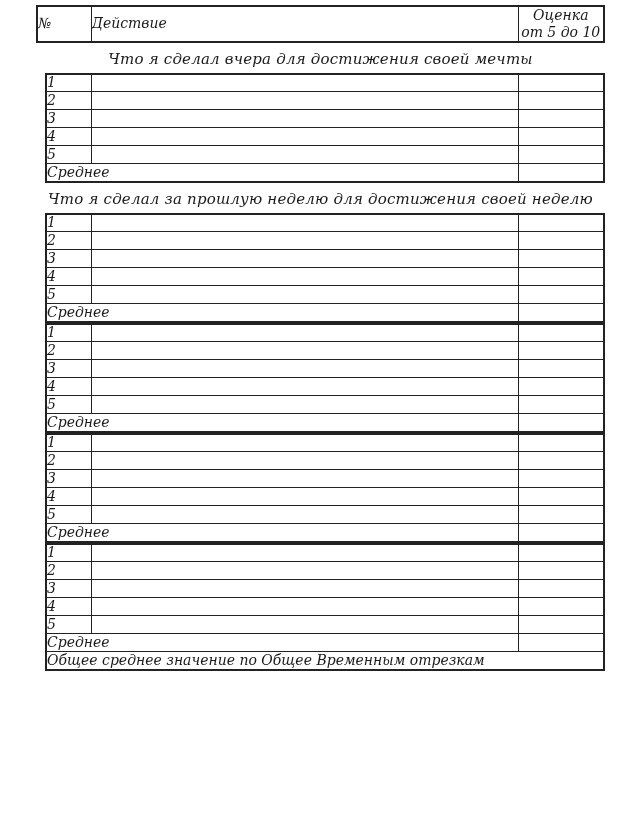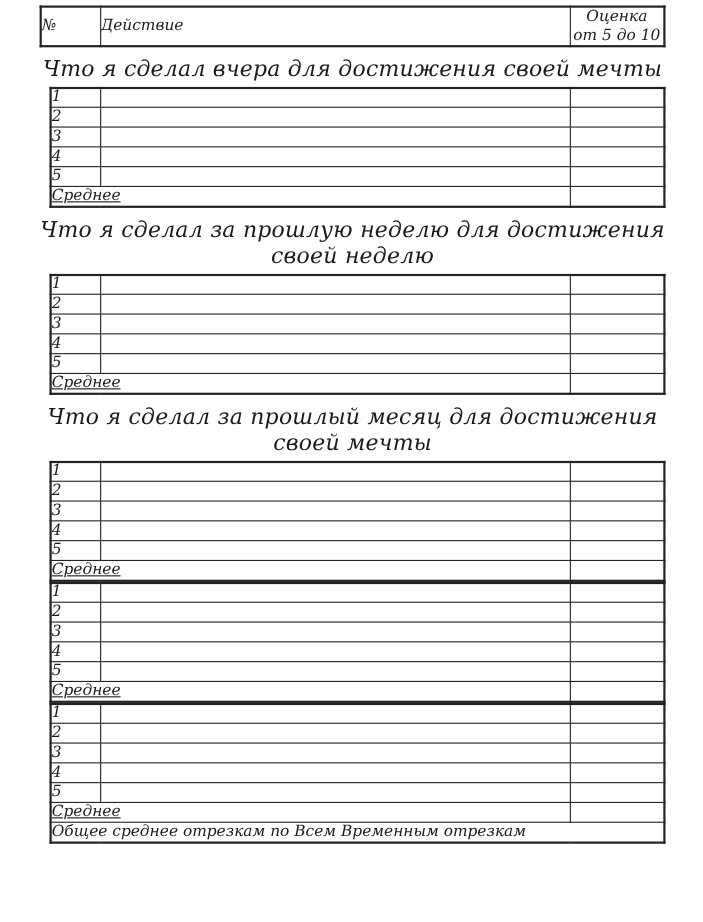--- a/index.html
+++ b/index.html
@@ -35,26 +35,26 @@
   .header-table td { height: 29px; vertical-align: middle; }
   .h-num-cell { padding-left: 12px; font-size: 16px; }
   .h-action-cell { padding-left: 11px; font-size: 16px; margin-left: 15px; }
   .h-score-cell { text-align: center; font-size: 11.5px; }
   .h-score-cell div { line-height: 1.2; }
 
   
   .section-table-wrap { padding-left: 9px; }
   .section-title {
     text-align: center;
-    font-size: 20px;
+    font-size: 15px;
     margin: 7px 0 5px 0;
     letter-spacing: 0.2px;
   }
   td.num { padding-left: 13px; }
-  td.avg { padding-left: 6px; font-size: 15px; text-decoration: underline; }
+  td.avg { padding-left: 6px; font-size: 15px; }
   td.footer-cell { padding-left: 6px; font-size: 15px; height: 20px; }
 </style>
 </head>
 <body>
 
 <div class="page">
 
   <table class="grid header-table">
     <colgroup>
         <col style="width:54px">
@@ -155,145 +155,144 @@
           <tr>
             <td class="avg" colspan="2">Среднее</td>
             <td class="score"></td>
           </tr>
         </tbody>
       </table>
     </div>
   </div>
 
   <div class="section">
-    <div class="section-title">Что я сделал за прошлый месяц для достижения своей мечты</div>
-    <div class="section-table-wrap">
-      <table class="grid">
-        <colgroup>
-            <col style="width:45px">
-            <col>
-            <col style="width:86px">
-          </colgroup>
-        <tbody>
-          <tr>
-            <td class="num">1</td>
-            <td class="action"></td>
-            <td class="score"></td>
-          </tr>
-          <tr>
-            <td class="num">2</td>
-            <td class="action"></td>
-            <td class="score"></td>
-          </tr>
-          <tr>
-            <td class="num">3</td>
-            <td class="action"></td>
-            <td class="score"></td>
-          </tr>
-          <tr>
-            <td class="num">4</td>
-            <td class="action"></td>
-            <td class="score"></td>
-          </tr>
-          <tr>
-            <td class="num">5</td>
-            <td class="action"></td>
-            <td class="score"></td>
-          </tr>
-          <tr>
-            <td class="avg" colspan="2">Среднее</td>
-            <td class="score"></td>
-          </tr>
-        </tbody>
-      </table>
-    </div>
-  </div>
-
-  <div class="section">
-    <div class="section-table-wrap">
-      <table class="grid">
-        <colgroup>
-            <col style="width:45px">
-            <col>
-            <col style="width:86px">
-          </colgroup>
-        <tbody>
-          <tr>
-            <td class="num">1</td>
-            <td class="action"></td>
-            <td class="score"></td>
-          </tr>
-          <tr>
-            <td class="num">2</td>
-            <td class="action"></td>
-            <td class="score"></td>
-          </tr>
-          <tr>
-            <td class="num">3</td>
-            <td class="action"></td>
-            <td class="score"></td>
-          </tr>
-          <tr>
-            <td class="num">4</td>
-            <td class="action"></td>
-            <td class="score"></td>
-          </tr>
-          <tr>
-            <td class="num">5</td>
-            <td class="action"></td>
-            <td class="score"></td>
-          </tr>
-          <tr>
-            <td class="avg" colspan="2">Среднее</td>
-            <td class="score"></td>
-          </tr>
-        </tbody>
-      </table>
-    </div>
-  </div>
-
-  <div class="section">
-    <div class="section-table-wrap">
-      <table class="grid">
-        <colgroup>
-            <col style="width:45px">
-            <col>
-            <col style="width:86px">
-          </colgroup>
-        <tbody>
-          <tr>
-            <td class="num">1</td>
-            <td class="action"></td>
-            <td class="score"></td>
-          </tr>
-          <tr>
-            <td class="num">2</td>
-            <td class="action"></td>
-            <td class="score"></td>
-          </tr>
-          <tr>
-            <td class="num">3</td>
-            <td class="action"></td>
-            <td class="score"></td>
-          </tr>
-          <tr>
-            <td class="num">4</td>
-            <td class="action"></td>
-            <td class="score"></td>
-          </tr>
-          <tr>
-            <td class="num">5</td>
-            <td class="action"></td>
-            <td class="score"></td>
-          </tr>
-          <tr>
-            <td class="avg" colspan="2">Среднее</td>
-            <td class="score"></td>
-          </tr>
-          <tr>
-            <td class="footer-cell" colspan="3">Общее среднее отрезкам по Всем Временным отрезкам</td>
+    <div class="section-table-wrap">
+      <table class="grid">
+        <colgroup>
+            <col style="width:45px">
+            <col>
+            <col style="width:86px">
+          </colgroup>
+        <tbody>
+          <tr>
+            <td class="num">1</td>
+            <td class="action"></td>
+            <td class="score"></td>
+          </tr>
+          <tr>
+            <td class="num">2</td>
+            <td class="action"></td>
+            <td class="score"></td>
+          </tr>
+          <tr>
+            <td class="num">3</td>
+            <td class="action"></td>
+            <td class="score"></td>
+          </tr>
+          <tr>
+            <td class="num">4</td>
+            <td class="action"></td>
+            <td class="score"></td>
+          </tr>
+          <tr>
+            <td class="num">5</td>
+            <td class="action"></td>
+            <td class="score"></td>
+          </tr>
+          <tr>
+            <td class="avg" colspan="2">Среднее</td>
+            <td class="score"></td>
+          </tr>
+        </tbody>
+      </table>
+    </div>
+  </div>
+
+  <div class="section">
+    <div class="section-table-wrap">
+      <table class="grid">
+        <colgroup>
+            <col style="width:45px">
+            <col>
+            <col style="width:86px">
+          </colgroup>
+        <tbody>
+          <tr>
+            <td class="num">1</td>
+            <td class="action"></td>
+            <td class="score"></td>
+          </tr>
+          <tr>
+            <td class="num">2</td>
+            <td class="action"></td>
+            <td class="score"></td>
+          </tr>
+          <tr>
+            <td class="num">3</td>
+            <td class="action"></td>
+            <td class="score"></td>
+          </tr>
+          <tr>
+            <td class="num">4</td>
+            <td class="action"></td>
+            <td class="score"></td>
+          </tr>
+          <tr>
+            <td class="num">5</td>
+            <td class="action"></td>
+            <td class="score"></td>
+          </tr>
+          <tr>
+            <td class="avg" colspan="2">Среднее</td>
+            <td class="score"></td>
+          </tr>
+        </tbody>
+      </table>
+    </div>
+  </div>
+
+  <div class="section">
+    <div class="section-table-wrap">
+      <table class="grid">
+        <colgroup>
+            <col style="width:45px">
+            <col>
+            <col style="width:86px">
+          </colgroup>
+        <tbody>
+          <tr>
+            <td class="num">1</td>
+            <td class="action"></td>
+            <td class="score"></td>
+          </tr>
+          <tr>
+            <td class="num">2</td>
+            <td class="action"></td>
+            <td class="score"></td>
+          </tr>
+          <tr>
+            <td class="num">3</td>
+            <td class="action"></td>
+            <td class="score"></td>
+          </tr>
+          <tr>
+            <td class="num">4</td>
+            <td class="action"></td>
+            <td class="score"></td>
+          </tr>
+          <tr>
+            <td class="num">5</td>
+            <td class="action"></td>
+            <td class="score"></td>
+          </tr>
+          <tr>
+            <td class="avg" colspan="2">Среднее</td>
+            <td class="score"></td>
+          </tr>
+          <tr>
+            <td class="footer-cell" colspan="3">Общее среднее значение по Общее Временным отрезкам</td>
           </tr>
         </tbody>
       </table>
     </div>
   </div>
 
 </div>
 
 </body></html>

